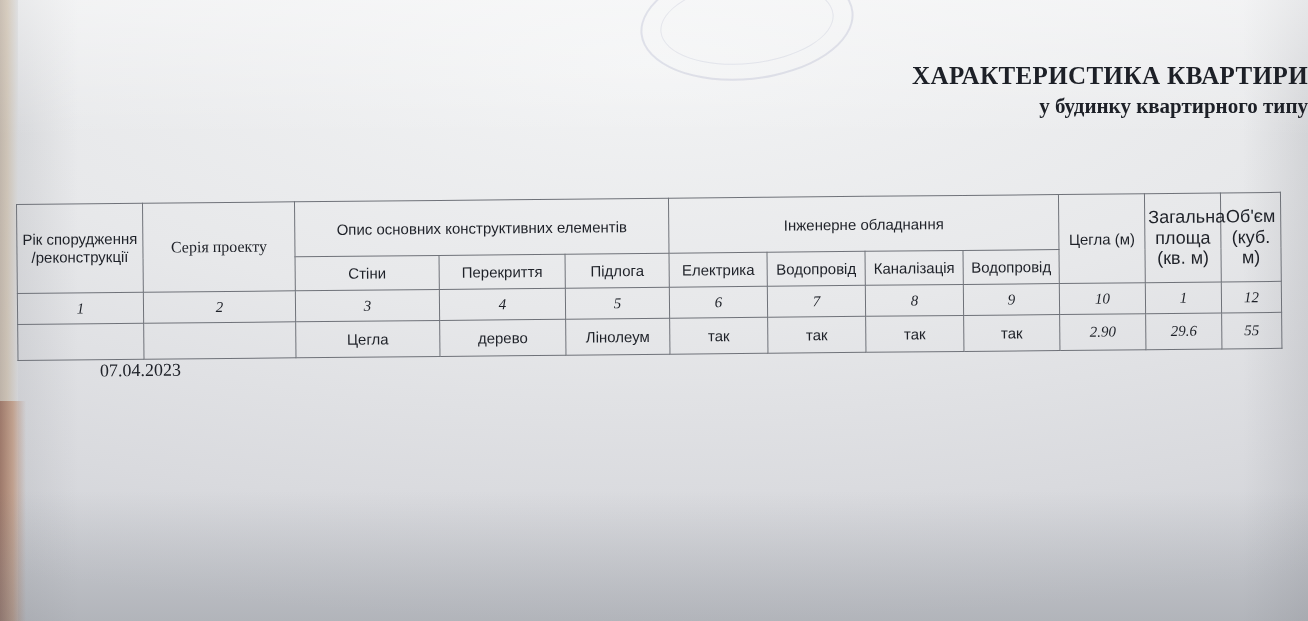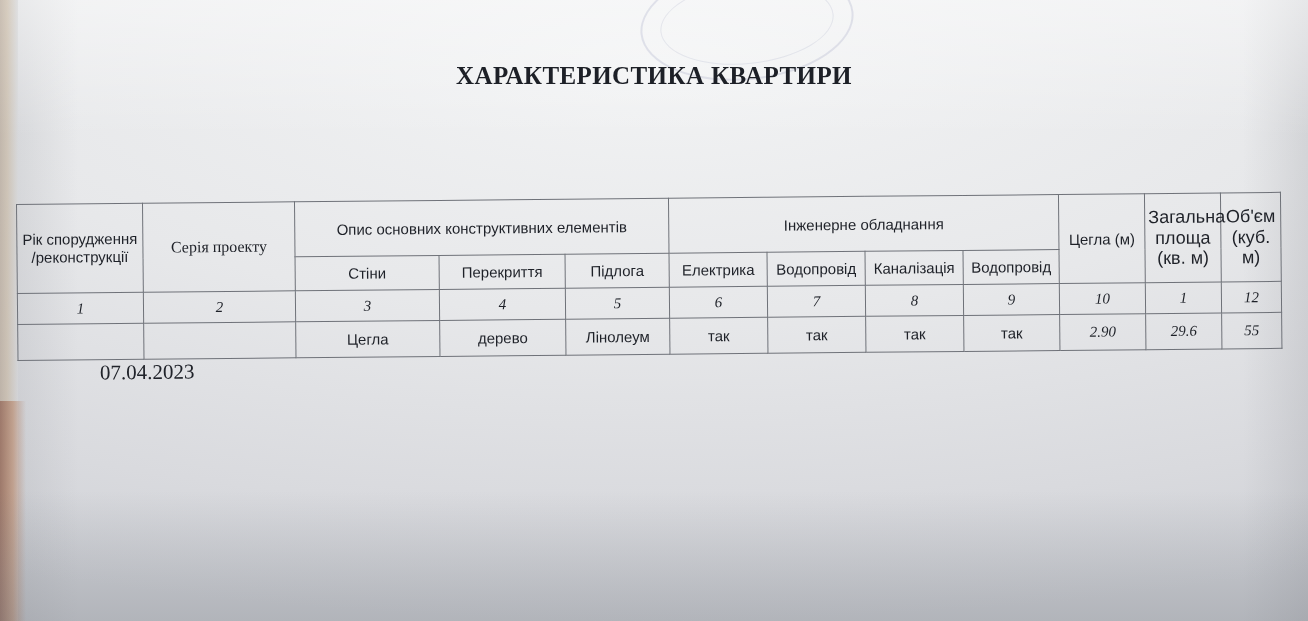--- a/index.html
+++ b/index.html
@@ -78,21 +78,21 @@
     position: relative;
     width: 1308px;
     height: 621px;
   }
 
   .title-block{
     position:absolute;
     top:62px;
     left:0;
     width:1308px;
-    text-align:center;
+    text-align:right;
     font-family:"Liberation Serif", serif;
   }
   .title-main{
     font-size:25px;
     font-weight:bold;
     letter-spacing:0.4px;
     color:#1d2027;
   }
   .title-sub{
     font-size:21px;
@@ -158,38 +158,39 @@
   .serif-label{
     font-family:"Liberation Serif", serif;
     font-size:16px;
   }
 
   .date-line{
     position:absolute;
     left:100px;
     top:360px;
     font-family:"Liberation Serif", serif;
-    font-size:21px;
+    font-size:18px;
     color:#20232a;
     transform: rotate(-0.6deg);
   }
 </style>
 </head>
 <body>
 
 <div class="paper"></div>
 <div class="edge-strip"></div>
 <div class="edge-strip2"></div>
 <div class="watermark"></div>
 <div class="shadow-band"></div>
 
 <div class="content">
 
   <div class="title-block">
     <div class="title-main">ХАРАКТЕРИСТИКА КВАРТИРИ</div>
+    <div class="title-sub">у будинку квартирного типу</div>
   </div>
 
   <div class="table-wrap">
     <table class="char-table">
       <colgroup>
         <col style="width:126px">
         <col style="width:152px">
         <col style="width:144px">
         <col style="width:126px">
         <col style="width:104px">

